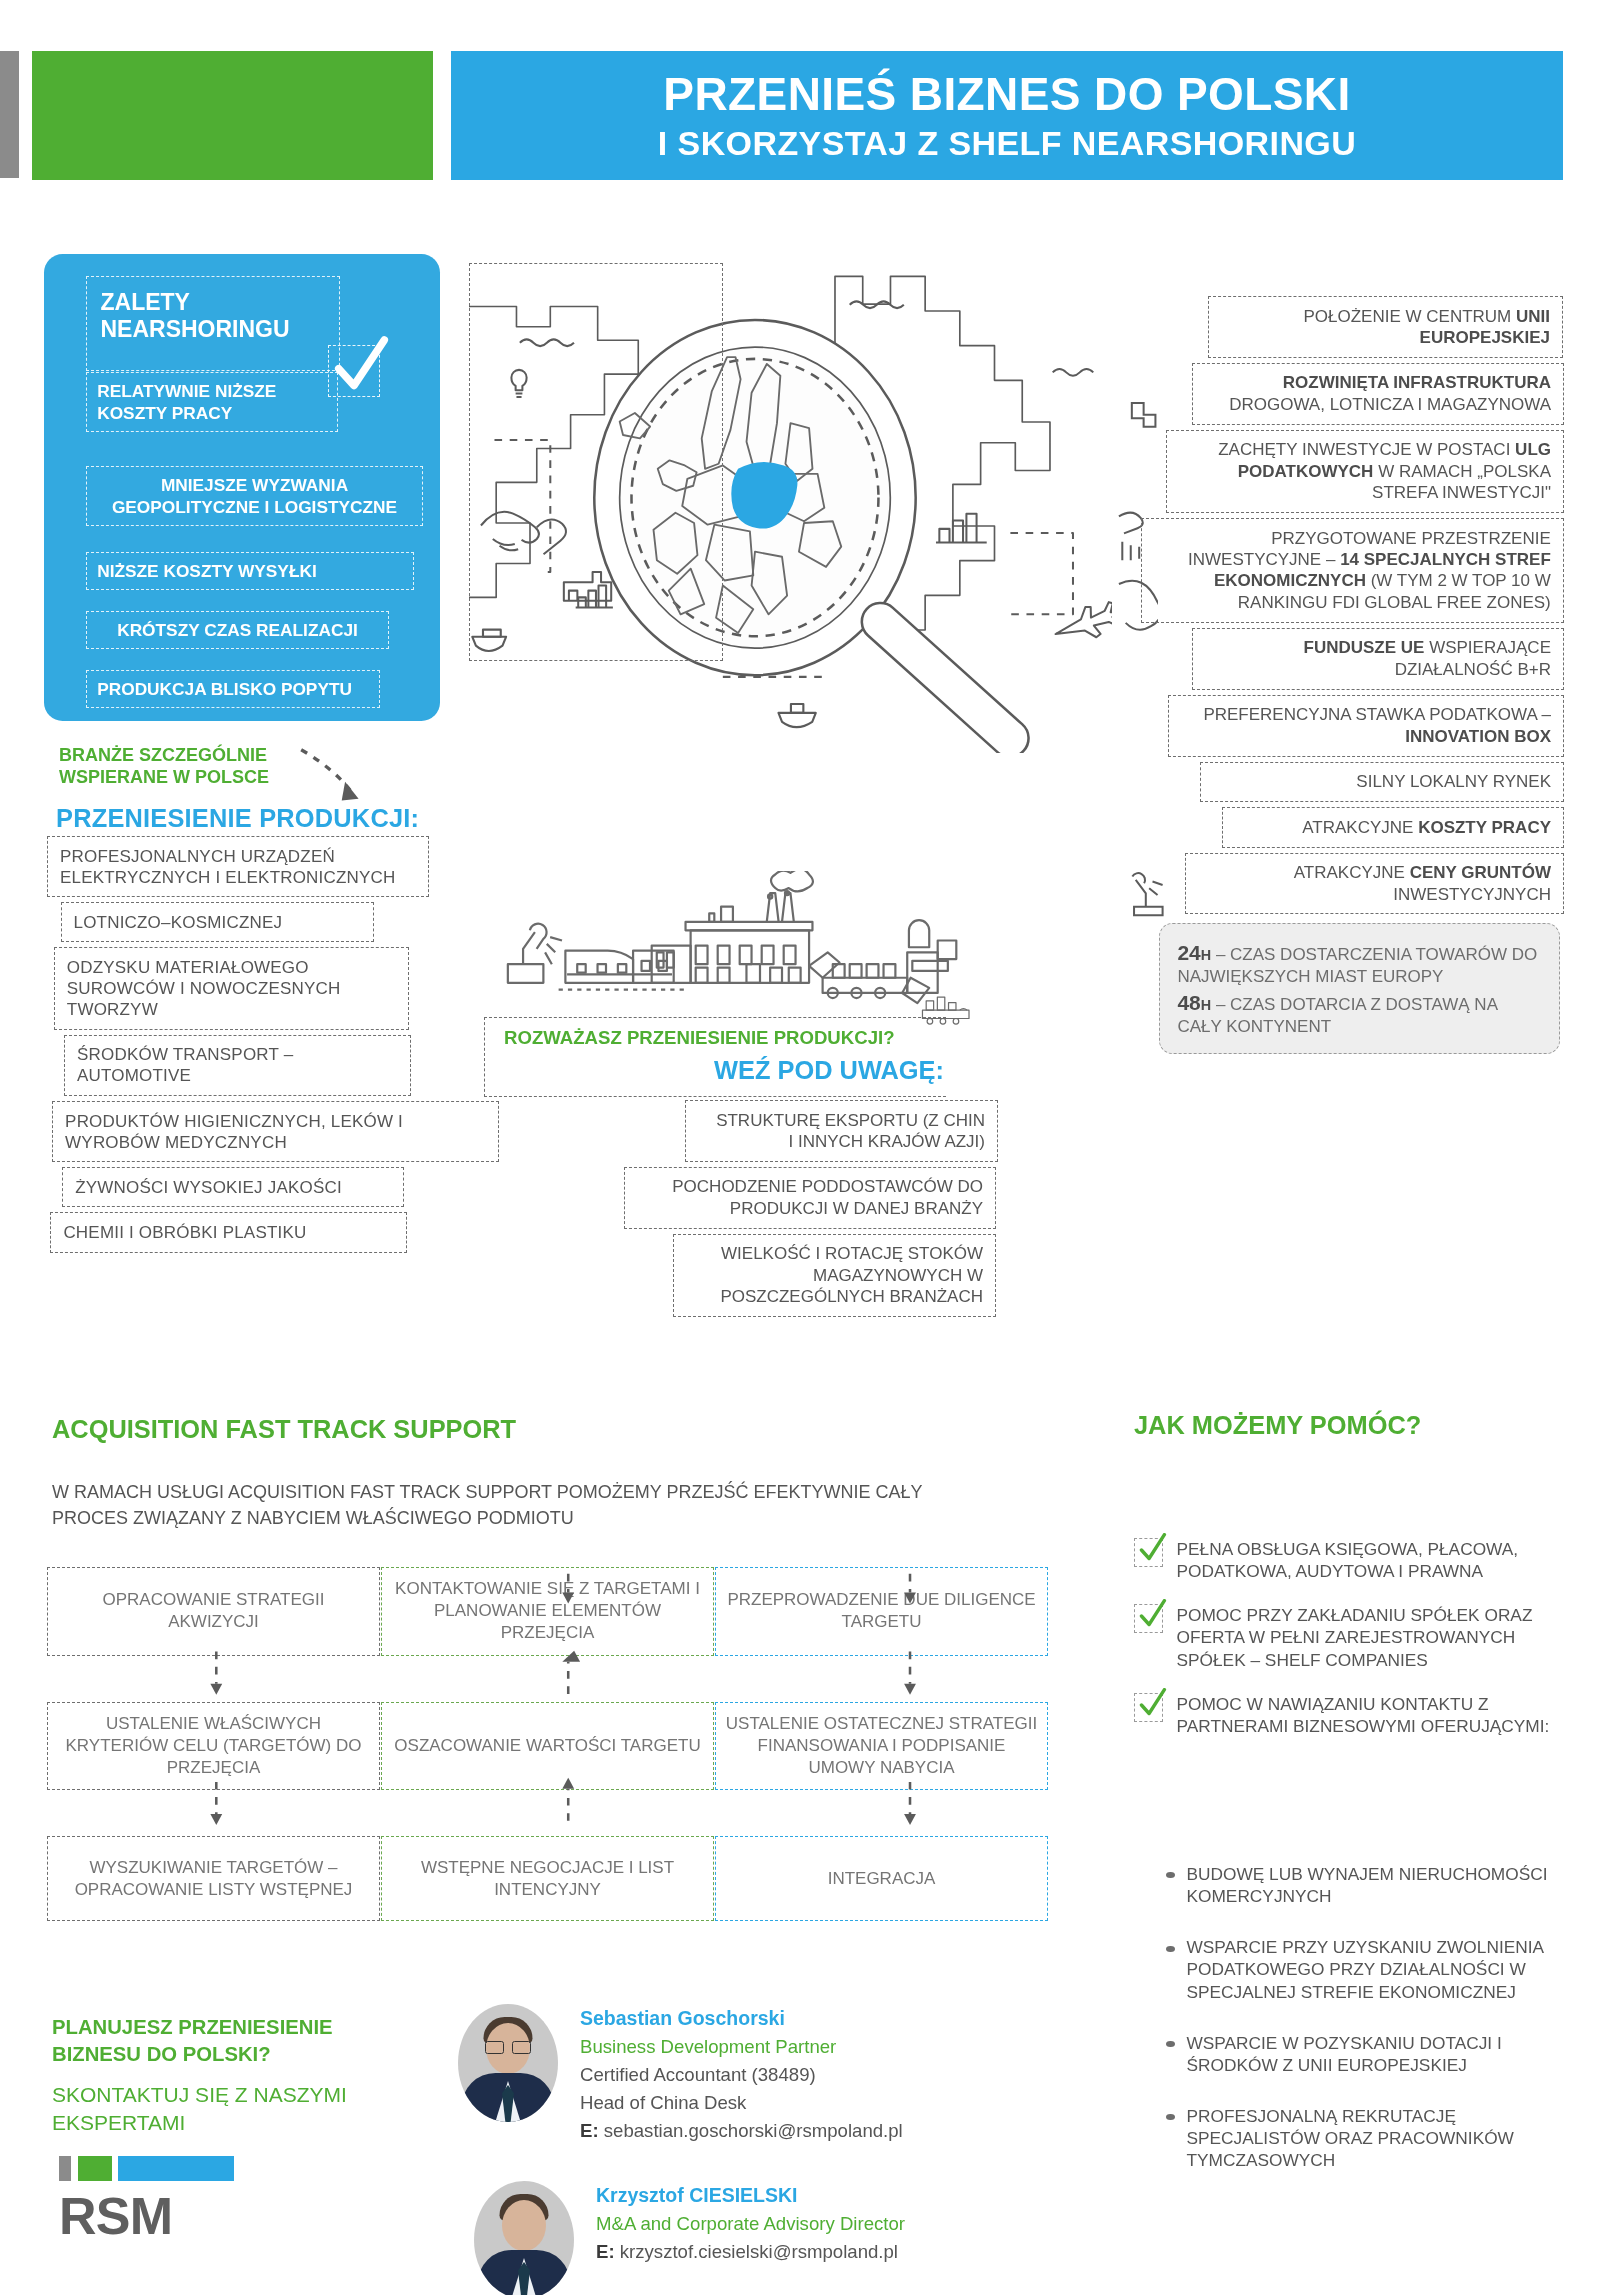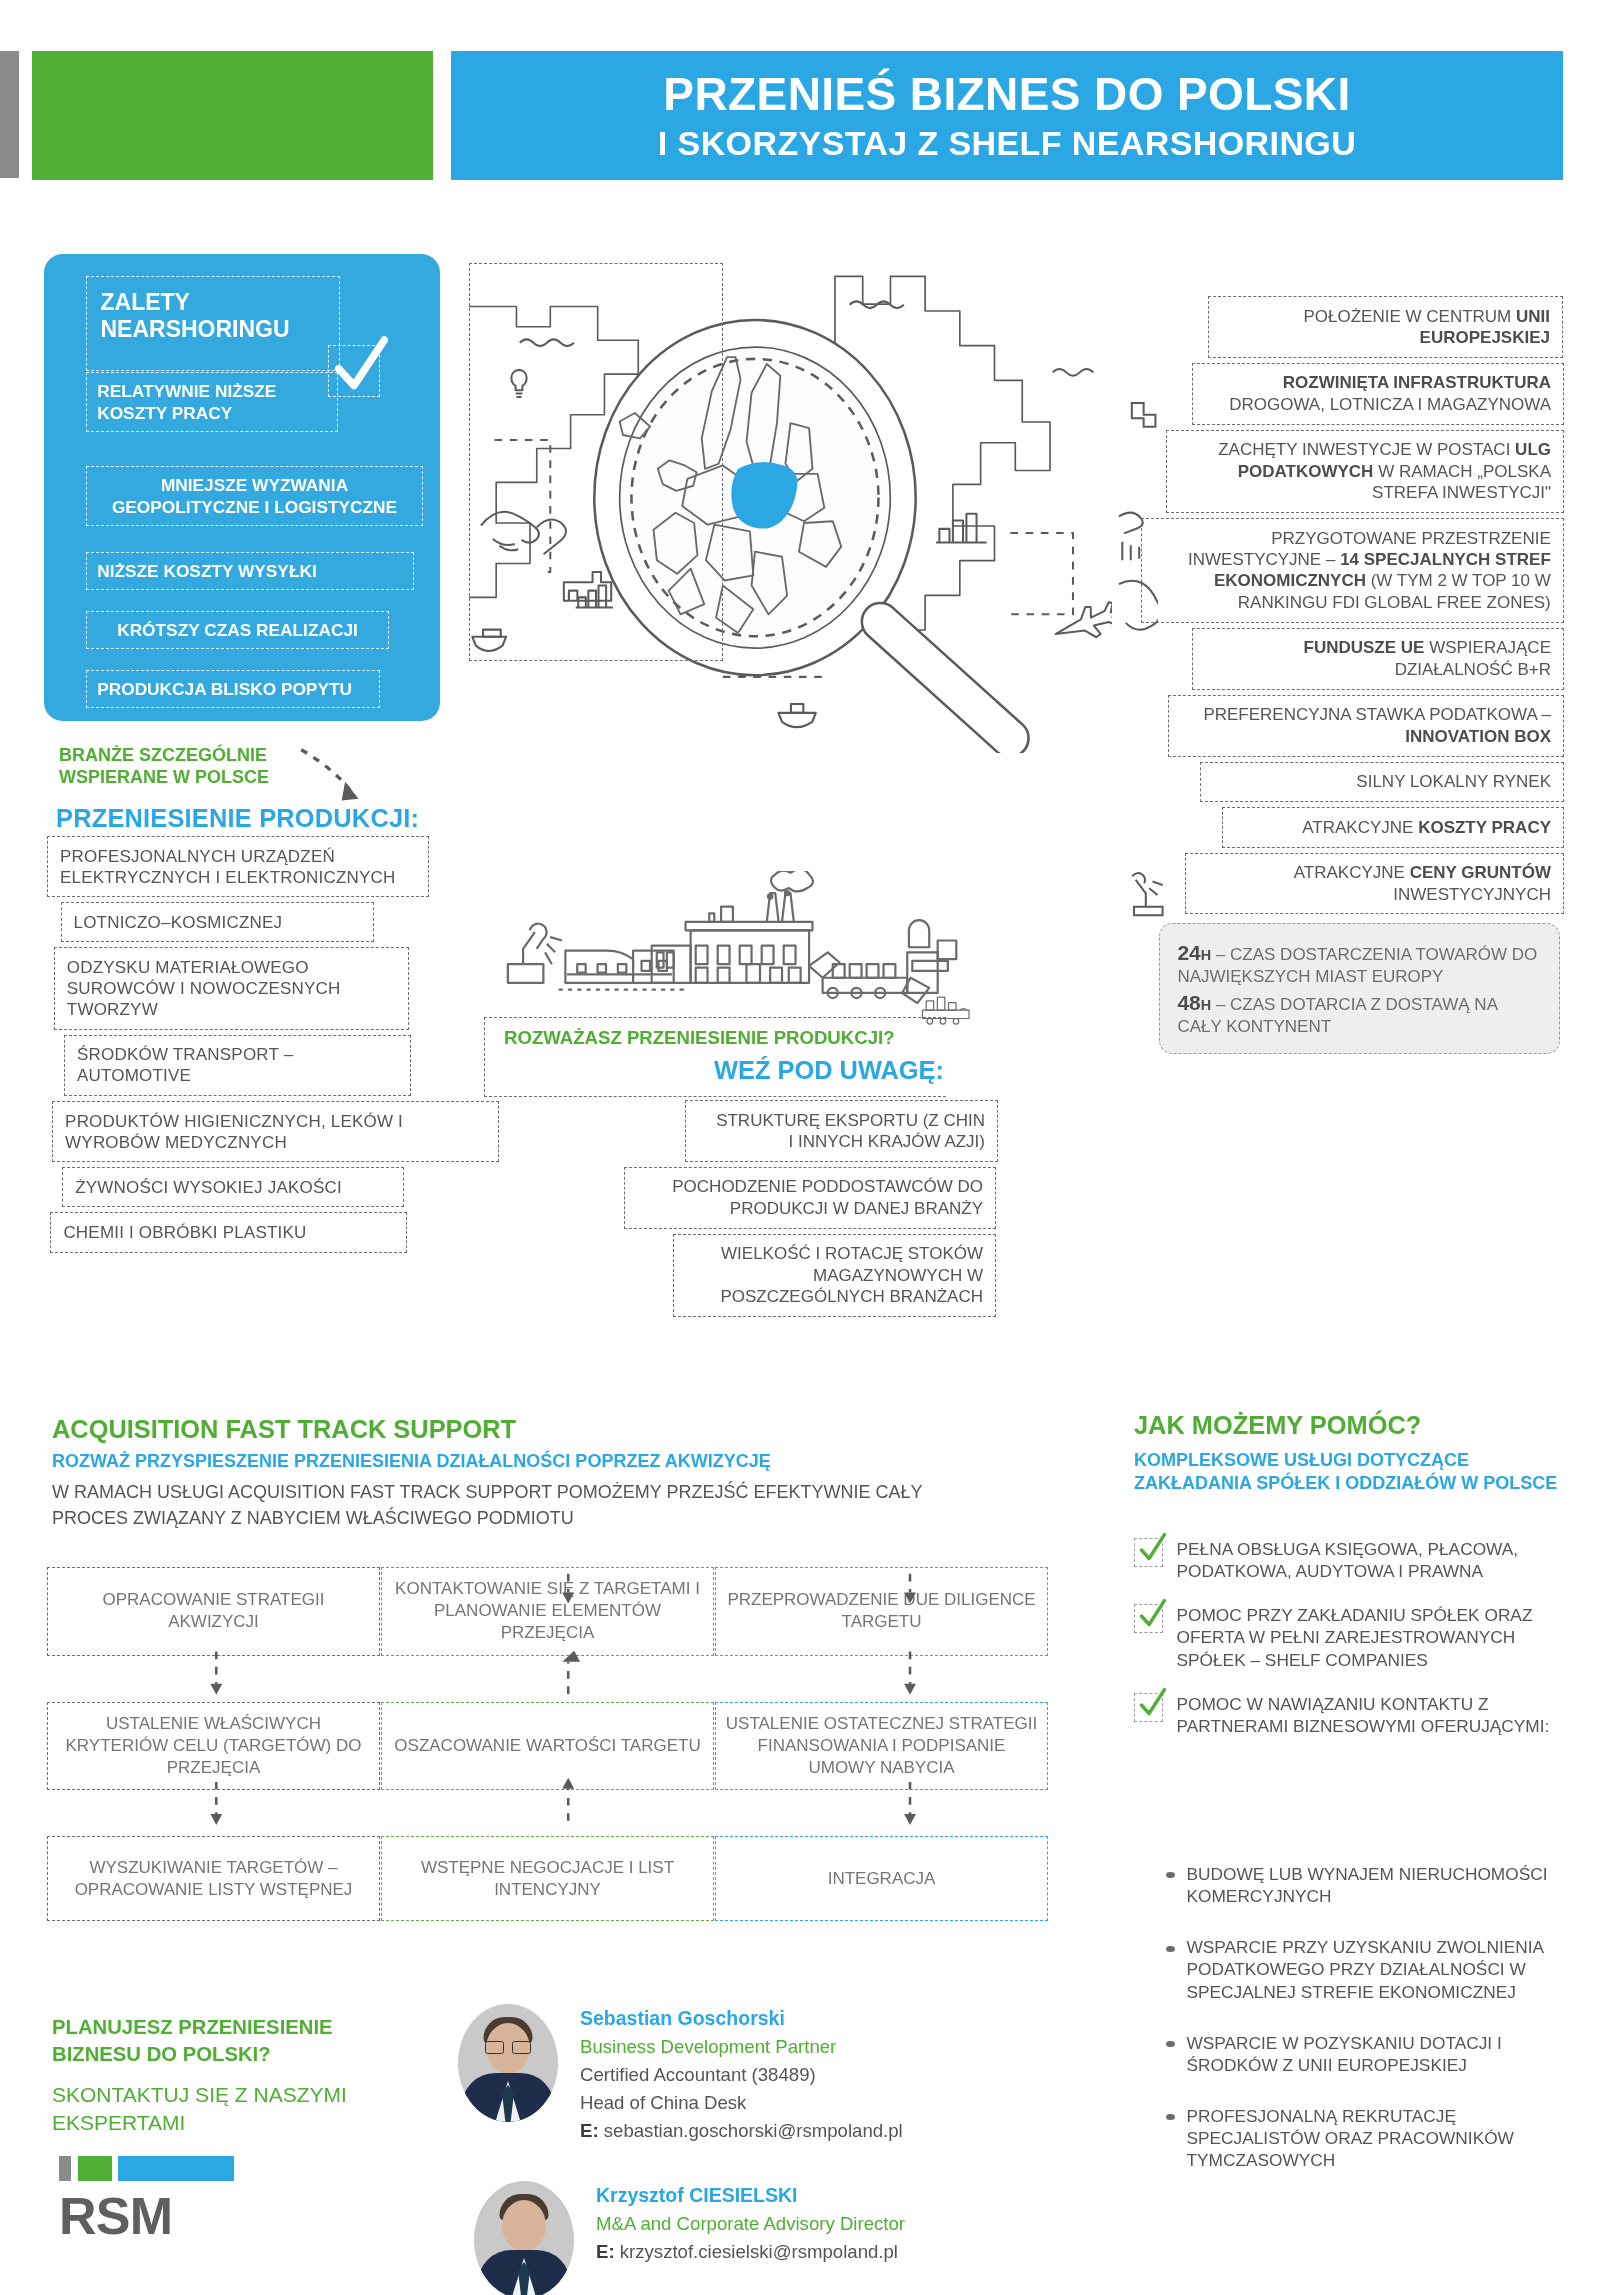--- a/index.html
+++ b/index.html
@@ -415,21 +415,20 @@
       <div>
         <b>24</b><span class="hsmall">H</span><span> – CZAS DOSTARCZENIA TOWARÓW DO NAJWIĘKSZYCH MIAST EUROPY</span>
       </div>
       <div>
         <b>48</b><span class="hsmall">H</span><span> – CZAS DOTARCIA Z DOSTAWĄ NA CAŁY KONTYNENT</span>
       </div>
     </div>
   </div>
 
   <div class="ttl-acq">ACQUISITION FAST TRACK SUPPORT</div>
-  <div class="sub-acq">ROZWAŻ PRZYSPIESZENIE PRZENIESIENIA DZIAŁALNOŚCI POPRZEZ AKWIZYCJĘ</div>
   <div class="par-acq">W RAMACH USŁUGI ACQUISITION FAST TRACK SUPPORT POMOŻEMY PRZEJŚĆ EFEKTYWNIE CAŁY PROCES ZWIĄZANY Z NABYCIEM WŁAŚCIWEGO PODMIOTU</div>
 
   <div class="flow">
     <svg class="flow-arrows" viewBox="0 0 1222 500" aria-hidden="true">
       <g stroke="#5b5b5b" stroke-width="3" fill="none" stroke-dasharray="9 9">
         <path d="M200 100 v38"></path>
           <path d="M200 254 v38"></path>
         <path d="M616 -10 v40"></path>
           <path d="M616 150 v-38"></path>
           <path d="M616 300 v-38"></path>
@@ -459,21 +458,20 @@
       <div class="fcell b">USTALENIE OSTATECZNEJ STRATEGII FINANSOWANIA I PODPISANIE UMOWY NABYCIA</div>
     </div>
     <div class="flow-row">
       <div class="fcell">WYSZUKIWANIE TARGETÓW – OPRACOWANIE LISTY WSTĘPNEJ</div>
       <div class="fcell g">WSTĘPNE NEGOCJACJE I LIST INTENCYJNY</div>
       <div class="fcell b">INTEGRACJA</div>
     </div>
   </div>
 
   <div class="ttl-jak">JAK MOŻEMY POMÓC?</div>
-  <div class="sub-jak">KOMPLEKSOWE USŁUGI DOTYCZĄCE ZAKŁADANIA SPÓŁEK I ODDZIAŁÓW W POLSCE</div>
 
   <div class="jak-list">
     <div class="jak-item">
       <span class="jak-chk">
         <svg width="29" height="34" viewBox="0 0 34 40">
             <path d="M4 20 L13 30 L31 2" fill="none" stroke="#4fae33" stroke-width="4" stroke-linecap="round" stroke-linejoin="round"></path>
           </svg>
       </span>
       <span class="jak-txt">PEŁNA OBSŁUGA KSIĘGOWA, PŁACOWA, PODATKOWA, AUDYTOWA I PRAWNA</span>
     </div>

